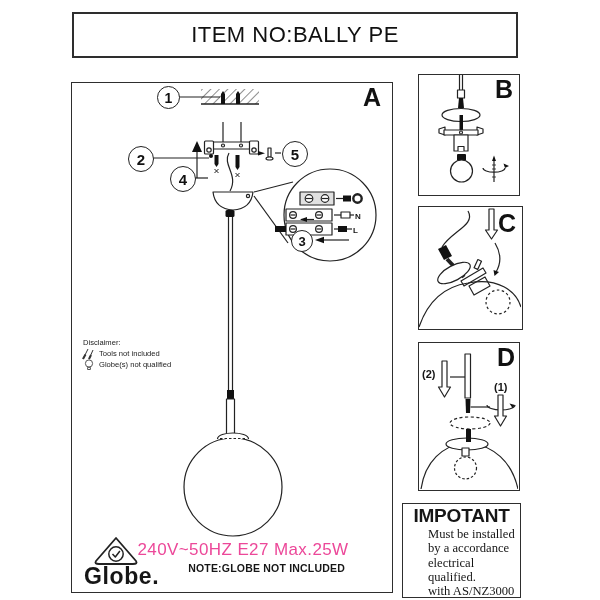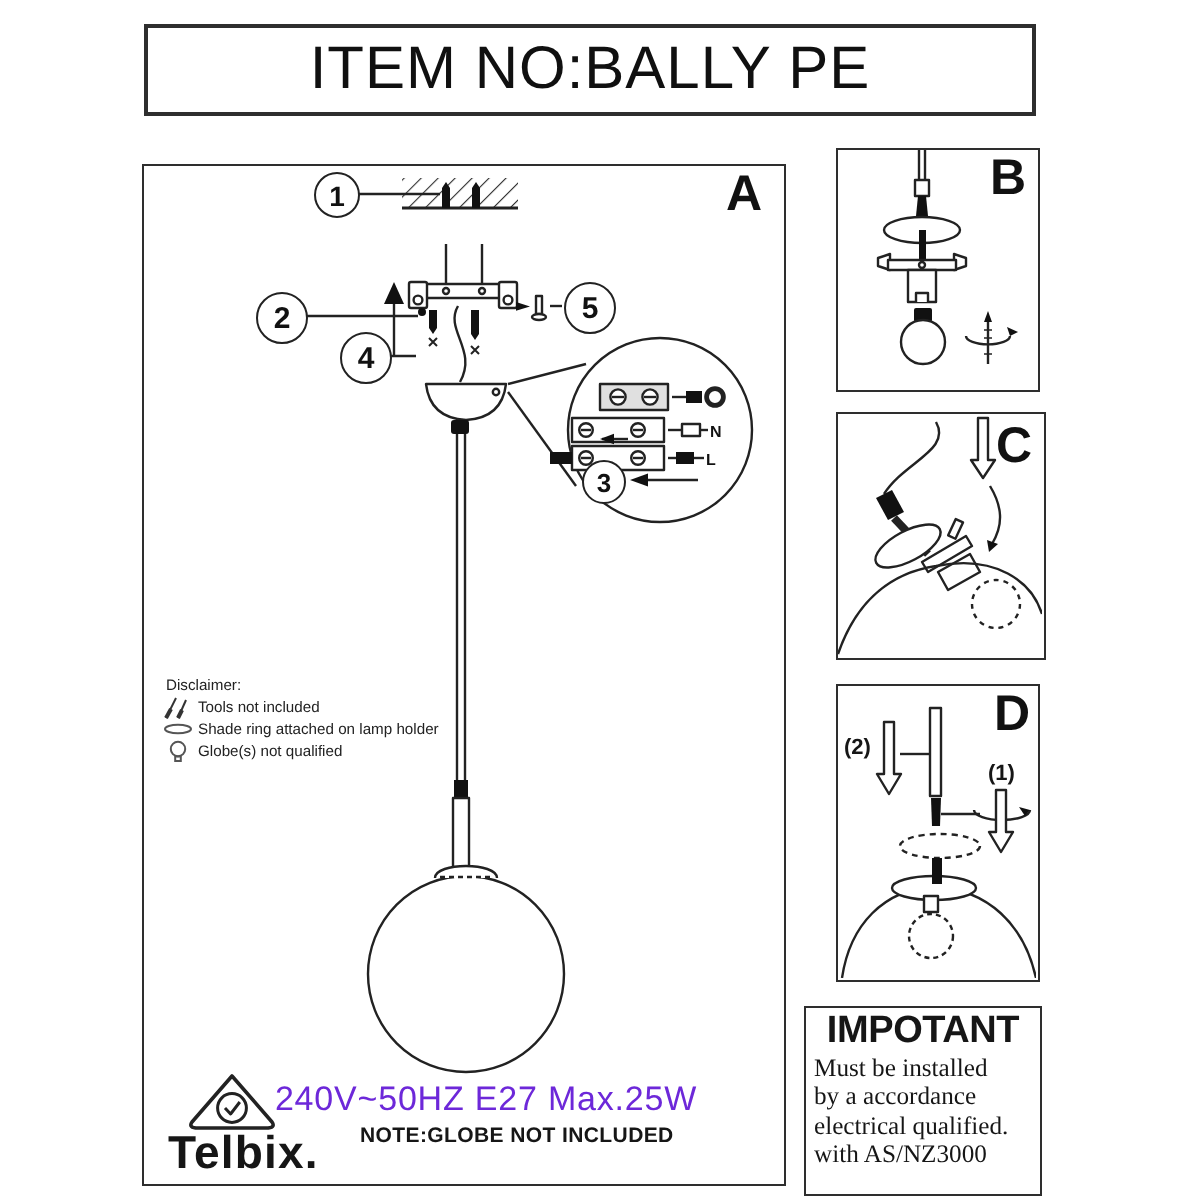--- a/index.html
+++ b/index.html
@@ -8,34 +8,34 @@
   .box{position:absolute;border:2px solid #2e2e2e;background:#fff;box-sizing:border-box;}
   .thin{border-width:1.5px;}
   svg{position:absolute;left:0;top:0;}
   .panel-letter{position:absolute;font-weight:bold;font-size:25px;line-height:1;color:#111;}
   .step{position:absolute;border:1.4px solid #222;border-radius:50%;display:flex;
         align-items:center;justify-content:center;font-weight:600;background:#fff;color:#111;}
   .d24{width:24px;height:24px;font-size:15px;}
   .d21{width:21px;height:21px;font-size:14px;}
   .d20{width:20px;height:20px;font-size:13px;}
   .title-text{position:absolute;left:0;top:0;width:100%;height:100%;display:flex;
-        align-items:center;justify-content:center;font-size:30px;letter-spacing:.5px;color:#101010;border-radius:19px;}
+        align-items:center;justify-content:center;font-size:22px;letter-spacing:.5px;color:#101010;border-radius:19px;}
   .disc{position:absolute;left:6px;top:254px;width:215px;font-size:7.6px;color:#222;line-height:11px;}
   .disc .hd{margin-left:5px;}
   .disc-row{display:flex;height:11px;}
   .disc-ic{width:21px;display:flex;justify-content:center;align-items:center;flex:0 0 21px;}
   .disc-ic svg{position:static;}
   .specs{position:absolute;left:58px;top:457px;width:226px;text-align:center;font-size:17px;
-         letter-spacing:.4px;color:#6d28d9;}
-  .note{position:absolute;left:108px;top:479px;width:165px;text-align:left;font-size:10.5px;
+         letter-spacing:.4px;color:#ec4899;}
+  .note{position:absolute;left:108px;top:479px;width:165px;text-align:right;font-size:10.5px;
         font-weight:700;letter-spacing:.2px;}
   .brand{position:absolute;left:12px;top:480px;font-size:23px;font-weight:800;letter-spacing:.6px;}
   .d-sub{position:absolute;font-size:11px;font-weight:700;}
   .imp-hd{font-size:19px;font-weight:600;text-align:center;margin-top:1px;letter-spacing:-0.2px;}
-  .imp-line{font-family:"Liberation Serif",serif;font-size:12.6px;line-height:14.3px;padding-left:4px;}
+  .imp-line{font-family:"Liberation Serif",serif;font-size:12.6px;line-height:14.3px;padding-left:4px;margin-left:21px;}
 </style>
 </head>
 <body>
 
 <div class="canvas">
 
   <div class="box" style="left:72px;top:12px;width:446px;height:46px;">
     <div class="title-text">ITEM NO:BALLY PE</div>
   </div>
 
@@ -173,42 +173,34 @@
                 <path d="M3,11 L5.5,6.5" stroke-width="2"></path>
             <path d="M9,11 L13,2" stroke-width="1"></path>
                 <path d="M9,11 L11,7" stroke-width="2"></path>
           </g>
             </svg>
         </span>
         <span>Tools not included</span>
       </div>
       <div class="disc-row">
         <span class="disc-ic">
-          <svg width="16" height="7" viewBox="0 0 16 7">
-              <ellipse cx="8" cy="3.5" rx="6.5" ry="2.1" fill="none" stroke="#555" stroke-width="1"></ellipse>
-            </svg>
-        </span>
-        <span>Shade ring attached on lamp holder</span>
-      </div>
-      <div class="disc-row">
-        <span class="disc-ic">
           <svg width="10" height="12" viewBox="0 0 10 12">
               <g stroke="#555" fill="none" stroke-width="1">
             <circle cx="5" cy="4.5" r="3.6"></circle>
                 <path d="M3.6,8.3 h2.8 v2.2 h-2.8 z"></path>
           </g>
             </svg>
         </span>
         <span>Globe(s) not qualified</span>
       </div>
     </div>
 
     <div class="specs">240V~50HZ E27 Max.25W</div>
     <div class="note">NOTE:GLOBE NOT INCLUDED</div>
-    <div class="brand">Telbix.</div>
+    <div class="brand">Globe.</div>
   </div>
 
   <div class="box thin" style="left:418px;top:74px;width:102px;height:122px;">
     <svg width="99" height="119" viewBox="0 0 99 119">
       <g stroke="#222" fill="none" stroke-width="1.2" stroke-linejoin="round">
         <line x1="40.5" y1="0" x2="40.5" y2="15"></line>
           <line x1="43.5" y1="0" x2="43.5" y2="15"></line>
         <rect x="38.5" y="15" width="7" height="8" fill="#fff"></rect>
         <path d="M40,23 h4 l1,10 h-6 z" fill="#111" stroke="none"></path>
         <rect x="40.5" y="33" width="3.5" height="14" fill="#111" stroke="none"></rect>

